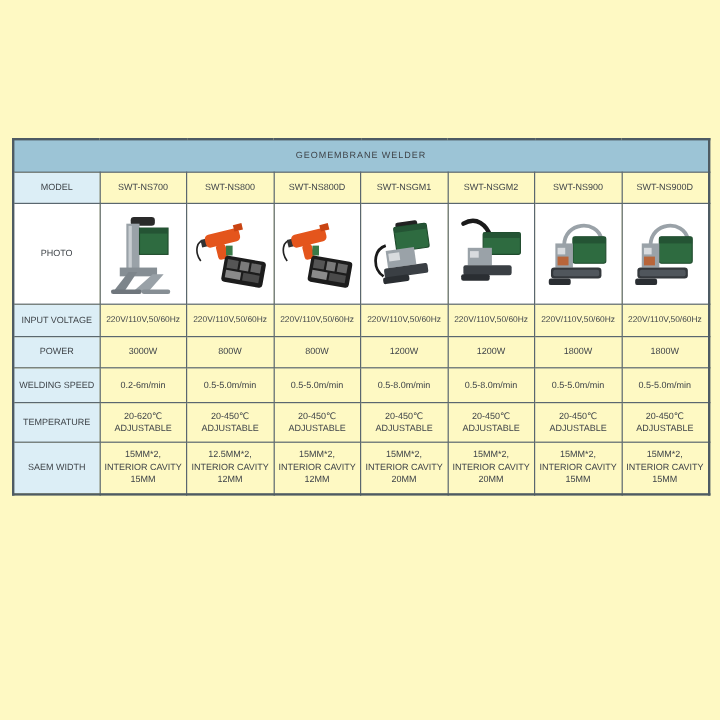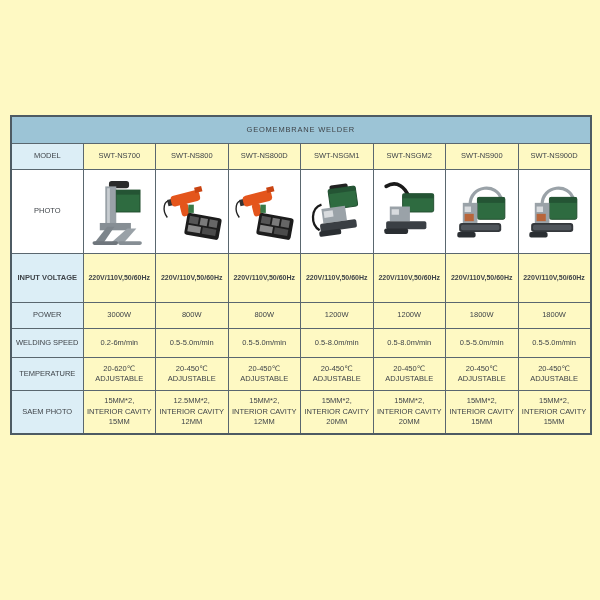--- a/index.html
+++ b/index.html
@@ -17,21 +17,21 @@
     padding:1px 2px;overflow:hidden;
   }
   .spec-table{border:2px solid #4e5b63;}
   .title-bar{
     background:#9cc4d6;color:#ffffff;font-size:9.5px;letter-spacing:.8px;
     height:24px;
   }
   .lbl{background:#dceef6;}
   .row-model td{height:23px;margin-top:10px;}
   .row-photo td{height:81px;background:#ffffff;}
-  .row-voltage td{height:24px;white-space:nowrap;font-size:7px;padding:12px 0;font-weight:bold;}
+  .row-voltage td{height:24px;white-space:nowrap;font-size:7px;padding:1px 0;}
   .row-voltage td.lbl{font-size:7.5px;}
   .row-power td{height:23px;}
   .row-weight td{height:23px;}
   .row-overlap td{height:24px;}
   .row-speed td{height:26px;margin-left:26px;}
   .row-temp td{height:30px;}
   .row-saem td{height:40px;}
   .row-thick td{height:27px;}
   .photo-svg{display:block;margin:0 auto;width:64px;height:76px;}
   .hidden-defs{position:absolute;width:0;height:0;overflow:hidden;}
@@ -204,21 +204,21 @@
         <td class="lbl">TEMPERATURE</td>
         <td>20-620℃ ADJUSTABLE</td>
         <td>20-450℃ ADJUSTABLE</td>
         <td>20-450℃ ADJUSTABLE</td>
         <td>20-450℃ ADJUSTABLE</td>
         <td>20-450℃ ADJUSTABLE</td>
         <td>20-450℃ ADJUSTABLE</td>
         <td>20-450℃ ADJUSTABLE</td>
       </tr>
       <tr class="row-saem">
-        <td class="lbl">SAEM PHOTO</td>
+        <td class="lbl">SAEM WIDTH</td>
         <td>15MM*2, INTERIOR CAVITY 15MM</td>
         <td>12.5MM*2, INTERIOR CAVITY 12MM</td>
         <td>15MM*2,  INTERIOR CAVITY 12MM</td>
         <td>15MM*2, INTERIOR CAVITY 20MM</td>
         <td>15MM*2, INTERIOR CAVITY 20MM</td>
         <td>15MM*2, INTERIOR CAVITY 15MM</td>
         <td>15MM*2, INTERIOR CAVITY 15MM</td>
       </tr>
     </tbody>
   </table>

